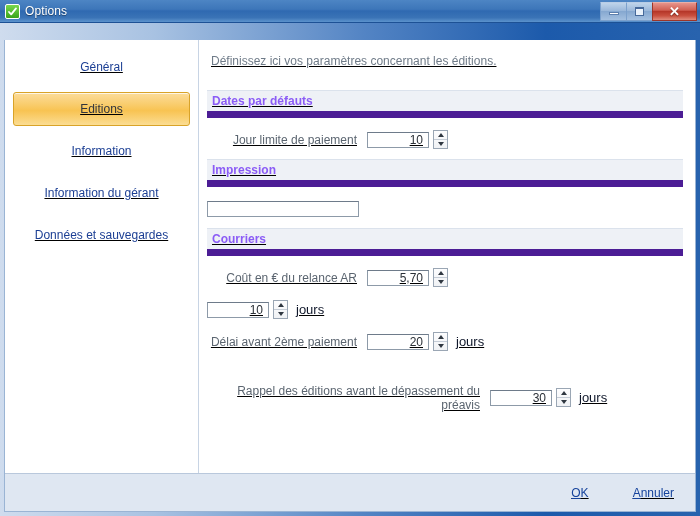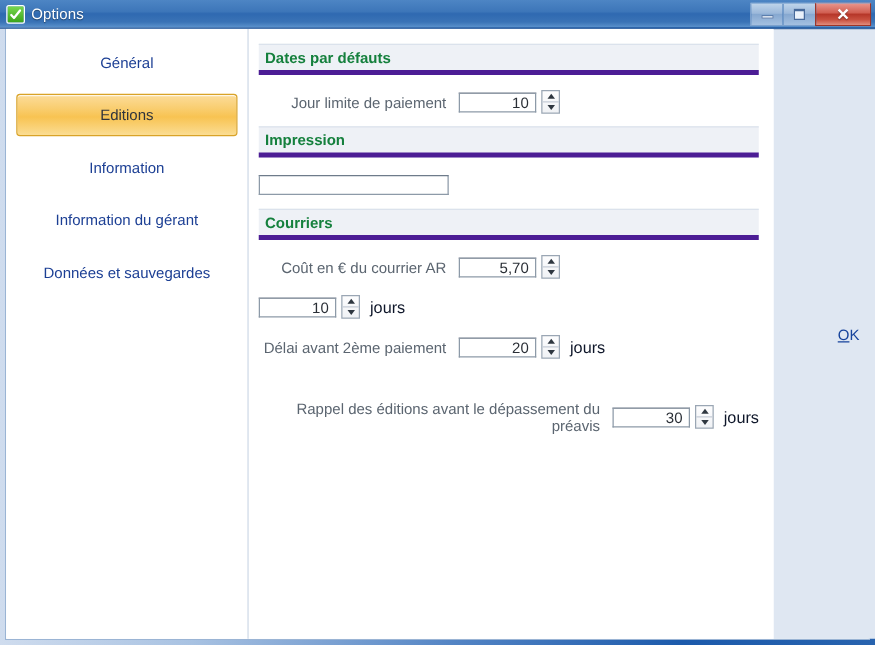--- a/index.html
+++ b/index.html
@@ -17,20 +17,21 @@
   
   .window {
     position: relative;
     width: 700px;
     height: 516px;
     box-sizing: border-box;
     background: linear-gradient(to right,
         #c3d4ea 0px, #9fbbdd 3px, #4a7cc0 7px, #1f5fae 11px, #3f78bb 14px);
     display: flex;
     flex-direction: column;
+    gap: 17px;
   }
   
   .frame-outer {
     position: absolute;
     left: 0; top: 0; right: 0; bottom: 0;
     background:
       linear-gradient(to bottom, rgba(255,255,255,0) 0, rgba(255,255,255,0) 60%, rgba(255,255,255,0.0) 100%),
       linear-gradient(to right, #cfdcee 0%, #a8c2e2 22%, #5384c4 52%, #1c5aab 78%, #2863ae 100%);
     pointer-events: none;
   }
@@ -116,23 +117,24 @@
 
   
   .client {
     position: relative;
     flex: 1 1 auto;
     margin: 0 4px 4px 4px;
     background: #ffffff;
     border: 1px solid #9ab4d4;
     border-top: none;
     display: flex;
-    flex-direction: row;
+    flex-direction: column;
     z-index: 3;
     box-sizing: border-box;
+    text-decoration: underline;
   }
   .body-area {
     flex: 1 1 auto;
     display: flex;
     background: #ffffff;
     min-height: 0;
   }
 
   
   .sidebar {
@@ -174,24 +176,24 @@
   }
   .intro {
     font-size: 12px;
     color: #6f7b88;
     padding: 2px 0 0 4px;
     margin-bottom: 22px;
   }
   .section-header {
     background: #eef1f6;
     border-top: 1px solid #dbe2ec;
-    border-bottom: 4px solid #4c1d95;
+    border-bottom: 7px solid #4c1d95;
     font-size: 12px;
     font-weight: bold;
-    color: #15803d;
+    color: #8b5cf6;
     padding: 3px 0 3px 5px;
     margin-bottom: 9px;
   }
   .field-row {
     display: flex;
     align-items: center;
     height: 25px;
     margin-bottom: 7px;
     font-size: 12px;
   }
@@ -270,21 +272,21 @@
     border-top: 1px solid #b9c8dc;
     display: flex;
     align-items: center;
     justify-content: flex-end;
     padding-right: 18px;
     box-sizing: border-box;
   }
   .link-btn {
     font-size: 12px;
     color: #16439c;
-    margin-left: 48px;
+    margin-left: 38px;
     cursor: pointer;
     user-select: none;
     background: none;
     border: none;
     font-family: "Liberation Sans", sans-serif;
     padding: 2px 3px;
   }
   .accel { text-decoration: underline; }
 </style>
 </head>
@@ -328,20 +330,21 @@
         </div>
         <div class="nav-item">
           <span>Information du gérant</span>
         </div>
         <div class="nav-item">
           <span>Données et sauvegardes</span>
         </div>
       </div>
 
       <div class="content">
+        <div class="intro">Définissez ici vos paramètres concernant les éditions.</div>
 
         <div class="section-header">Dates par défauts</div>
         <div class="field-row">
           <div class="field-label lbl-w1">Jour limite de paiement</div>
           <input class="txt-input num-input" type="text" value="10" style="">
           <div class="spinner">
             <div class="spin-btn up">
                 <span class="tri-up"></span>
               </div>
             <div class="spin-btn">
@@ -351,21 +354,21 @@
         </div>
 
         <div class="section-header">Impression</div>
         <div class="field-row">
           <input class="txt-input wide-input" type="text" value="" style="">
         </div>
 
         <div class="section-header">Courriers</div>
 
         <div class="field-row">
-          <div class="field-label lbl-w1">Coût en € du courrier AR</div>
+          <div class="field-label lbl-w1">Coût en € du relance AR</div>
           <input class="txt-input num-input" type="text" value="5,70" style="">
           <div class="spinner">
             <div class="spin-btn up">
                 <span class="tri-up"></span>
               </div>
             <div class="spin-btn">
                 <span class="tri-down"></span>
               </div>
           </div>
         </div>

